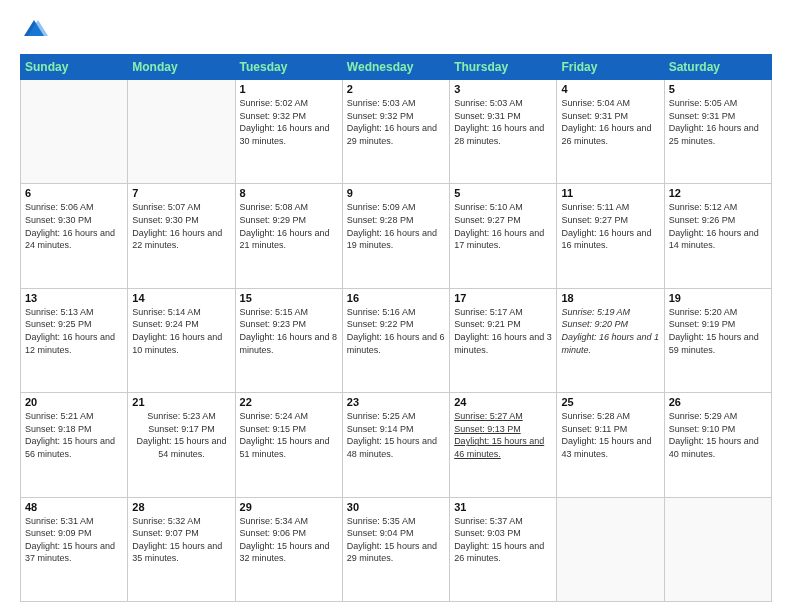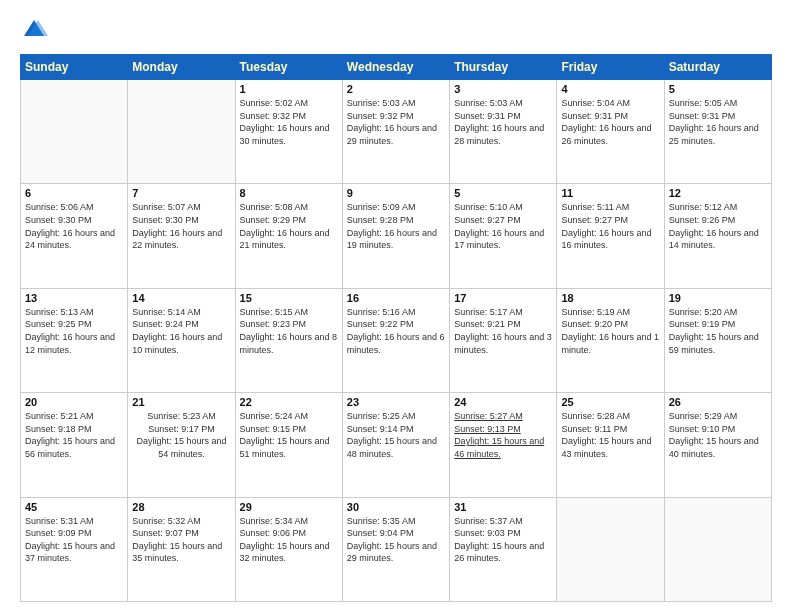--- a/index.html
+++ b/index.html
@@ -54,21 +54,21 @@
     }
     .calendar {
       flex: 1;
       border: 1px solid #ccc;
       border-collapse: collapse;
       width: 100%;
       table-layout: fixed;
     }
     .calendar th {
       background-color: #1565c0;
-      color: #fef9c3;
+      color: #86efac;
       font-size: 12px;
       font-weight: bold;
       padding: 5px 4px;
       text-align: left;
       border: 1px solid #1565c0;
       margin-top: 8px;
     }
     .calendar td {
       border: 1px solid #ccc;
       vertical-align: top;
@@ -236,21 +236,21 @@
 Daylight: 16 hours and 6 minutes.</div>
           </td>
           <td>
             <div class="day-num">17</div>
             <div class="day-info" style="white-space: pre-line;">Sunrise: 5:17 AM
 Sunset: 9:21 PM
 Daylight: 16 hours and 3 minutes.</div>
           </td>
           <td>
             <div class="day-num">18</div>
-            <div class="day-info" style="white-space: pre-line;">Sunrise: 5:19 AM
+            <div class="day-info" style="white-space: pre-line; font-style: italic;">Sunrise: 5:19 AM
 Sunset: 9:20 PM
 Daylight: 16 hours and 1 minute.</div>
           </td>
           <td>
             <div class="day-num">19</div>
             <div class="day-info" style="white-space: pre-line;">Sunrise: 5:20 AM
 Sunset: 9:19 PM
 Daylight: 15 hours and 59 minutes.</div>
           </td>
         </tr>
@@ -293,21 +293,21 @@
           </td>
           <td>
             <div class="day-num">26</div>
             <div class="day-info" style="white-space: pre-line;">Sunrise: 5:29 AM
 Sunset: 9:10 PM
 Daylight: 15 hours and 40 minutes.</div>
           </td>
         </tr>
         <tr class="week-row">
           <td>
-            <div class="day-num">45</div>
+            <div class="day-num">48</div>
             <div class="day-info" style="white-space: pre-line;">Sunrise: 5:31 AM
 Sunset: 9:09 PM
 Daylight: 15 hours and 37 minutes.</div>
           </td>
           <td>
             <div class="day-num">28</div>
             <div class="day-info" style="white-space: pre-line;">Sunrise: 5:32 AM
 Sunset: 9:07 PM
 Daylight: 15 hours and 35 minutes.</div>
           </td>

